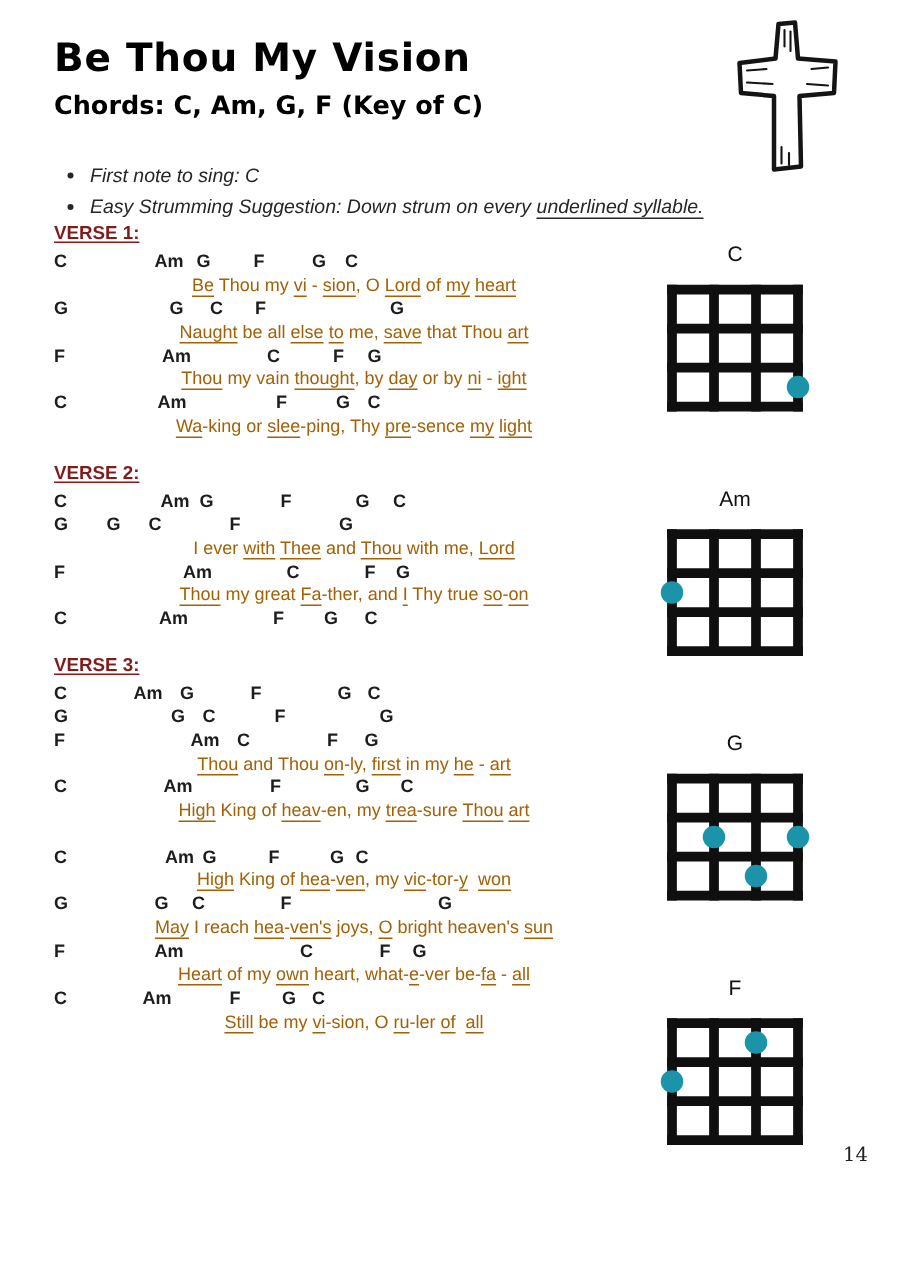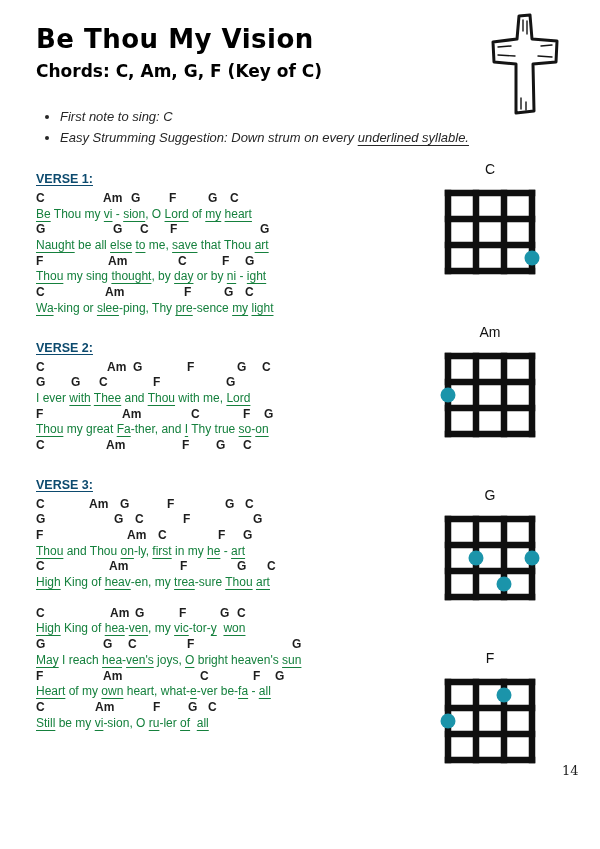--- a/index.html
+++ b/index.html
@@ -19,28 +19,28 @@
   .notes {
     position:absolute; left:40px; top:108px; margin:0; padding-left:20px;
     font-style:italic; font-size:13px; color:#262626;
   }
   .notes li { margin-bottom:4px; line-height:17px; }
   .cross-wrap { position:absolute; left:489px; top:12px; }
   .verses { position:absolute; left:36px; top:148px; width:400px; }
   .verse-block { margin-bottom:15px; }
   .verse-header {
     font-weight:bold; font-size:12.5px; text-decoration:underline;
-    text-underline-offset:2px; height:19px; color:#0c4a6e;margin-top:24px;
+    text-underline-offset:2px; height:19px; color:#7f1d1d;
   }
   .chord-row { position:relative; height:15.7px; }
   .chord {
     position:absolute; top:0; font-weight:bold; font-size:12px;
     color:#1d1d1d; white-space:pre;
   }
-  .lyric-row { height:15.7px; font-size:12px; white-space:pre; color:#15803d; }
+  .lyric-row { height:15.7px; font-size:12px; white-space:pre; color:#a16207;text-align:center; }
   .u { text-decoration:underline; text-underline-offset:2.5px; }
   .diagrams { position:absolute; left:440px; top:161px; width:110px; }
   .diagram { height:118px; margin-bottom:45px; }
   .diagram-label {
     width:100px; text-align:center; font-size:14px; line-height:16px;
     color:#111; margin-bottom:8px;
   }
   .page-number {
     position:absolute; left:562px; top:763px;
     font-family:"DejaVu Serif", serif; font-size:13px; color:#222;
@@ -95,21 +95,21 @@
           <span class="chord" style="left: 224px;">G</span>
         </div>
         <div class="lyric-row"><span class="u">Naught</span><span> be all </span><span class="u">else</span><span> </span><span class="u">to</span><span> me, </span><span class="u">save</span><span> that Thou </span><span class="u">art</span></div>
         <div class="chord-row">
           <span class="chord" style="left: 0px;">F</span>
           <span class="chord" style="left: 72px;">Am</span>
           <span class="chord" style="left: 142px;">C</span>
           <span class="chord" style="left: 186px;">F</span>
           <span class="chord" style="left: 209px;">G</span>
         </div>
-        <div class="lyric-row"><span class="u">Thou</span><span> my sing </span><span class="u">thought</span><span>, by </span><span class="u">day</span><span> or by </span><span class="u">ni</span><span> - </span><span class="u">ight</span></div>
+        <div class="lyric-row"><span class="u">Thou</span><span> my vain </span><span class="u">thought</span><span>, by </span><span class="u">day</span><span> or by </span><span class="u">ni</span><span> - </span><span class="u">ight</span></div>
         <div class="chord-row">
           <span class="chord" style="left: 0px;">C</span>
           <span class="chord" style="left: 69px;">Am</span>
           <span class="chord" style="left: 148px;">F</span>
           <span class="chord" style="left: 188px;">G</span>
           <span class="chord" style="left: 209px;">C</span>
         </div>
         <div class="lyric-row"><span class="u">Wa</span><span>-king or </span><span class="u">slee</span><span>-ping, Thy </span><span class="u">pre</span><span>-sence </span><span class="u">my</span><span> </span><span class="u">light</span></div>
       </div>
       <div class="verse-block">

